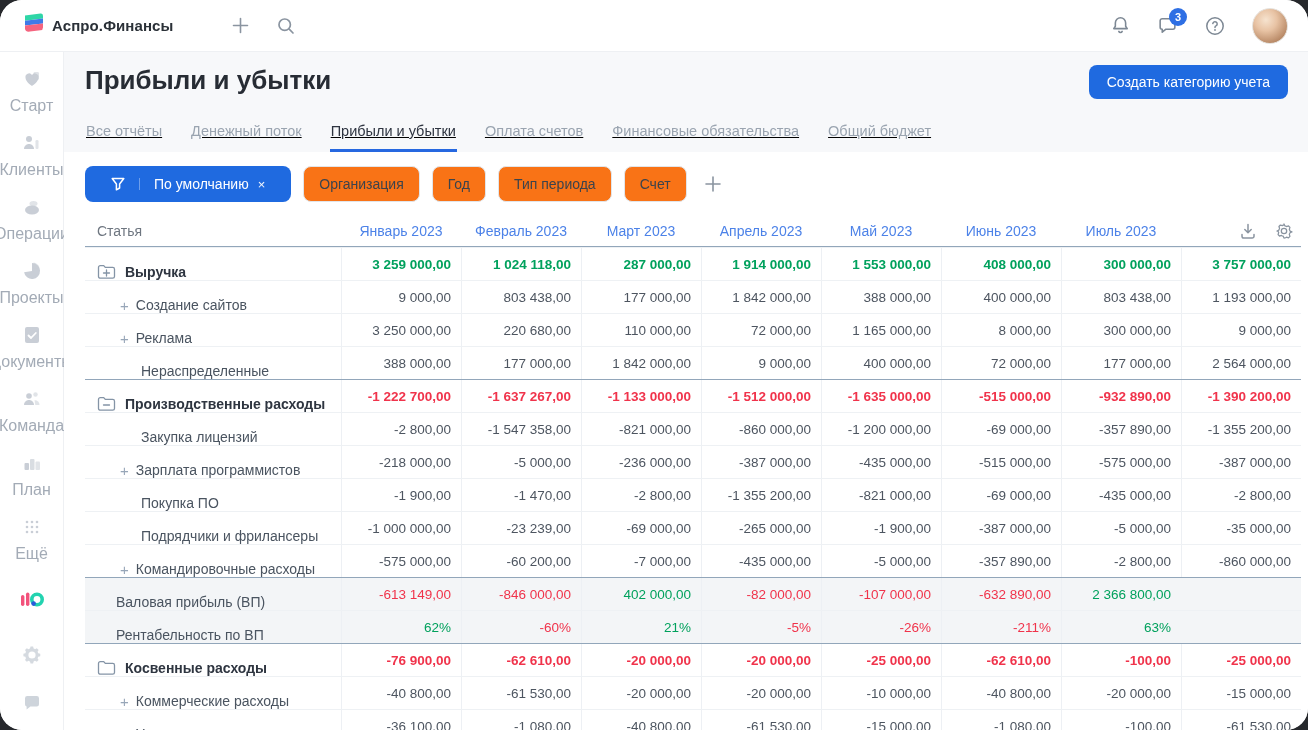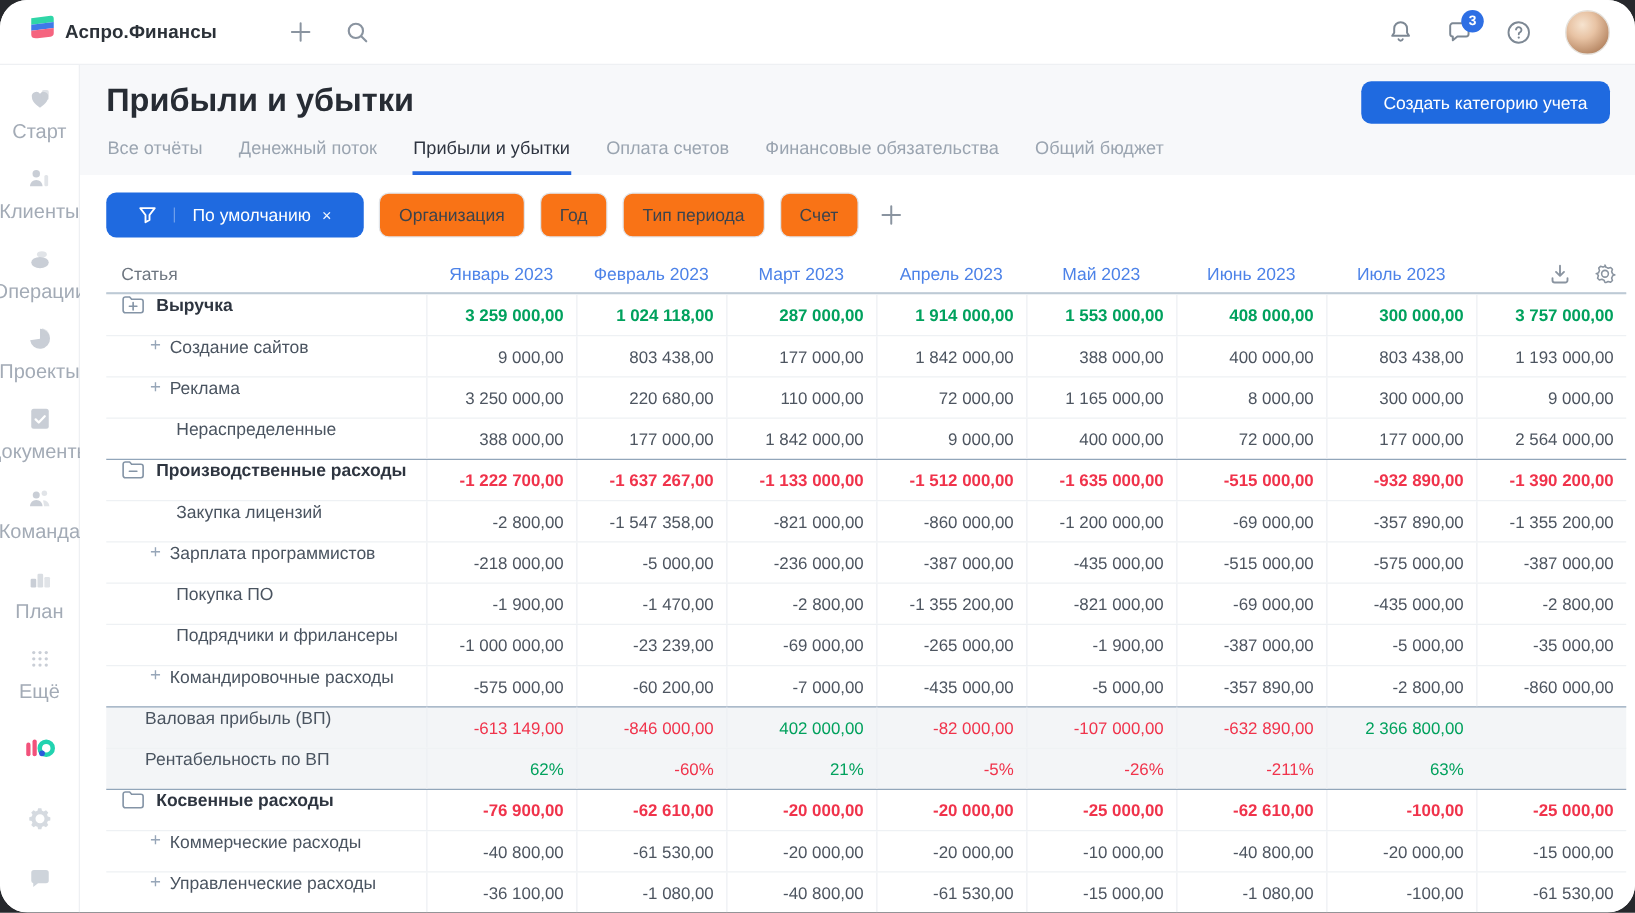--- a/index.html
+++ b/index.html
@@ -22,21 +22,21 @@
   .side-item { width:60px; display:flex; flex-direction:column; align-items:center; gap:4px; margin-bottom:17px; cursor:pointer; background:none; border:none; }
   .side-item .lbl { font-size:16px; color:#a3abb6; }
   .side-bottom { margin-top:auto; display:flex; flex-direction:column; align-items:center; gap:26px; }
   .main { flex:1; display:flex; flex-direction:column; min-width:0; background:#fff; }
 
   
   .page-head { background:#f7f8fa; padding:13px 20px 0 21px; }
   .head-row { display:flex; align-items:flex-start; }
   .page-title { font-size:26px; font-weight:600; color:#272c34; }
   .create-btn { margin-left:auto; background:#1f6ae0; color:#fff; border:none; border-radius:8px; font-size:14px; font-family:inherit; padding:9px 18px; cursor:pointer; }
-  .tabs { display:flex; gap:27px; margin-top:12px; }
+  .tabs { display:flex; gap:27px; margin-top:24px;text-decoration:underline; }
   .tab { background:none; border:none; font-family:inherit; font-size:14.5px; color:#9aa4b0; padding:0 1px 10px 1px; cursor:pointer; border-bottom:3px solid transparent; }
   .tab.active { color:#2e3440; border-bottom-color:#2668e0; }
 
   
   .content { padding:14px 0 0 21px; flex:1; overflow:hidden; }
   .filter-row { display:flex; align-items:center; gap:12px; height:36px; }
   .filter-pill { display:flex; align-items:stretch; background:#1f6ae0; border-radius:8px; color:#fff; height:36px; overflow:hidden; cursor:pointer; border:none; font-family:inherit; padding:12px; }
   .filter-pill .seg-icon { display:flex; align-items:center; padding:0 13px; }
   .filter-pill .divider { width:1px; background:rgba(255,255,255,.35); margin:0; }
   .filter-pill .seg-label { display:flex; align-items:center; gap:9px; padding:0 14px; font-size:14px; color:#fff; }
@@ -45,21 +45,21 @@
   .add-filter { background:none; border:none; cursor:pointer; display:flex; align-items:center; margin-left:4px; }
 
   
   .table { margin-top:13px; width:1216px; }
   .trow { display:grid; grid-template-columns:256px repeat(8,120px); height:33px; border-top:1px solid #eef1f4; }
   .trow.heavy { border-top:1.5px solid #92a6ba; }
   .thead { height:32px; border-top:none; border-bottom:1.5px solid #92a6ba; }
   .h-label { display:flex; align-items:center; padding-left:12px; font-size:14px; color:#6e7680; }
   .h-month { display:flex; align-items:center; justify-content:center; font-size:14px; color:#4c82e8; background:none; border:none; font-family:inherit; cursor:pointer; }
   .h-tools { display:flex; align-items:center; justify-content:flex-end; gap:18px; padding-right:8px; }
-  .c-label { display:flex; align-items:flex-start; font-size:14px; color:#4a5460; height:100%; }
+  .c-label { display:flex; align-items:flex-end; font-size:14px; color:#4a5460; height:100%; }
   .c-val { display:flex; align-items:center; justify-content:flex-end; padding-right:10px; font-size:13.5px; color:#4d5560; border-left:1px solid #edf0f4; height:100%; white-space:nowrap; }
   .trow.section .c-label { font-weight:700; color:#2e3540; padding-left:12px; gap:9px; cursor:pointer; }
   .trow.section .c-val { font-weight:700; }
   .trow.sub .c-label { padding-left:35px; gap:7px; }
   .trow.sub .c-label .plus { color:#97a6b8; font-size:15px; line-height:1; cursor:pointer; }
   .trow.sub.noexp .c-label { padding-left:56px; }
   .trow.summary { background:#f3f5f7; }
   .trow.summary .c-label { padding-left:31px; }
   .pos { color:#00a15d !important; }
   .neg { color:#f0334b !important; }

